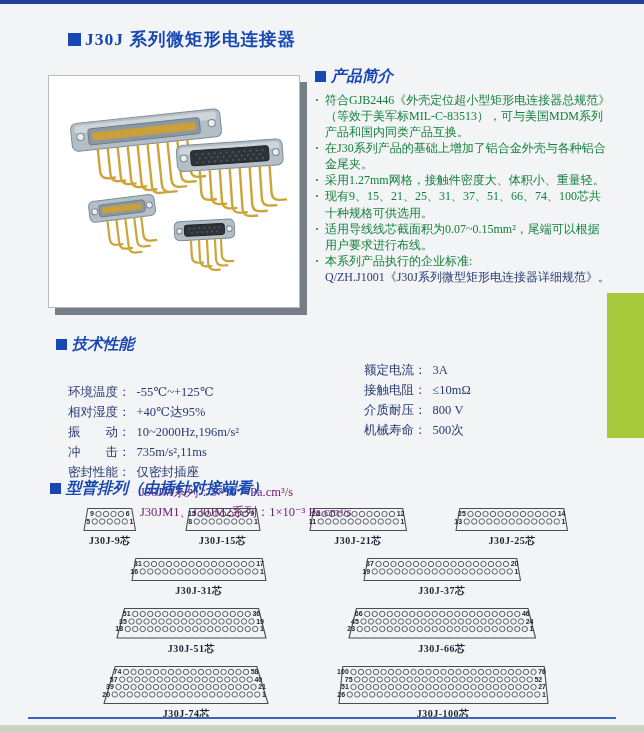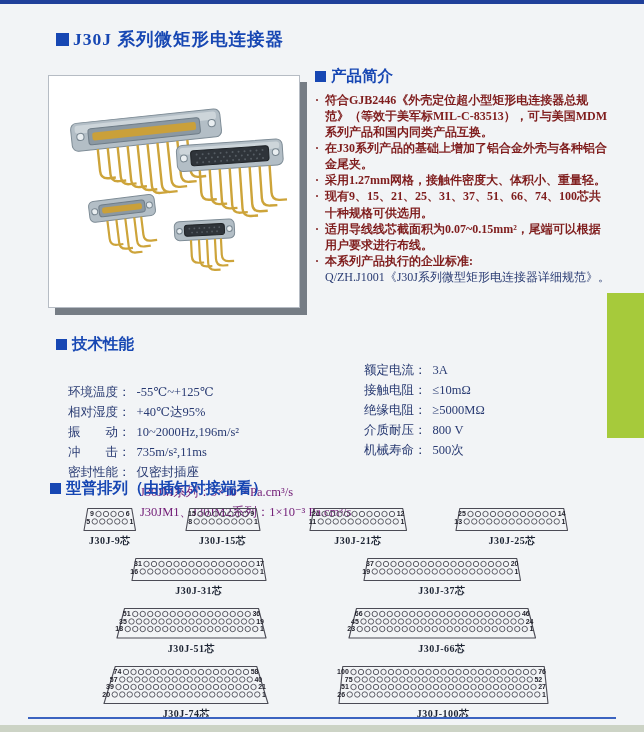--- a/index.html
+++ b/index.html
@@ -1,29 +1,29 @@
 <!DOCTYPE html>
 <html><head>
 <meta charset="utf-8">
 <style>
   html,body{margin:0;padding:0;width:644px;height:732px;background:#f2f4f6;overflow:hidden;
     font-family:"Liberation Serif","DejaVu Serif",serif;}
   .page{position:relative;width:644px;height:732px;}
   .topbar{position:absolute;top:0;left:0;width:100%;height:4px;background:#20409a;}
-  .title{position:absolute;left:56px;top:27px;font-size:17.5px;font-weight:bold;color:#1747b3;letter-spacing:1px;}
+  .title{position:absolute;left:68px;top:27px;font-size:17.5px;font-weight:bold;color:#1747b3;letter-spacing:1px;}
   .sq{display:inline-block;width:13px;height:13px;background:#1747b3;margin-right:4px;vertical-align:-1px;}
   .sq.small{width:11px;height:11px;margin-right:5px;}
-  .h2{font-size:15.5px;font-weight:bold;color:#1747b3;margin-bottom:5px;}
+  .h2{font-size:15.5px;font-weight:bold;color:#1747b3;margin-bottom:5px;font-style:italic;}
   
   .photo-box{position:absolute;left:48px;top:75px;width:250px;height:231px;background:#ffffff;
     border:1px solid #b6bcc4;box-shadow:7px 7px 0 0 #767d85;}
   .photo-box svg{display:block;margin:8px auto 0 auto;}
   
   .intro{position:absolute;left:315px;top:66px;width:296px;}
-  .bullet{position:relative;padding-left:10px;font-size:12px;line-height:1.34;color:#7f1d1d;font-weight:bold;}
+  .bullet{position:relative;padding-left:10px;font-size:12px;line-height:1.34;color:#15803d;}
   .bullet::before{content:"·";position:absolute;left:0;top:0;font-weight:bold;}
   .std-line{padding-left:10px;font-size:12px;line-height:1.34;color:#283a72;}
   
   .green-block{position:absolute;right:0;top:293px;width:37px;height:145px;background:#a6ca3b;}
   
   .specs{position:absolute;left:56px;top:334px;width:560px;}
   .specs-cols{position:relative;}
   .specs-left{position:absolute;left:12px;top:0;width:300px;margin-top:22px;}
   .specs-right{position:absolute;left:308px;top:0;width:240px;}
   .spec-row{font-size:12.5px;line-height:1.6;color:#283a72;white-space:nowrap;}
@@ -195,21 +195,20 @@
         <div class="spec-row"><span class="spec-k">相对湿度：</span><span>+40℃达95%</span></div>
         <div class="spec-row"><span class="spec-k">振　　动：</span><span>10~2000Hz,196m/s²</span></div>
         <div class="spec-row"><span class="spec-k">冲　　击：</span><span>735m/s²,11ms</span></div>
         <div class="spec-row"><span class="spec-k">密封性能：</span><span>仅密封插座</span></div>
         <div class="seal-line">J30JM系列：5×10⁻² Pa.cm³/s</div>
         <div class="seal-line">J30JM1、J30JM2系列：1×10⁻³ Pa.cm³/s</div>
       </div>
       <div class="specs-right">
         <div class="spec-row"><span class="spec-k">额定电流：</span><span>3A</span></div>
         <div class="spec-row"><span class="spec-k">接触电阻：</span><span>≤10mΩ</span></div>
-        <div class="spec-row"><span class="spec-k">绝缘电阻：</span><span>≥5000MΩ</span></div>
         <div class="spec-row"><span class="spec-k">介质耐压：</span><span>800 V</span></div>
         <div class="spec-row"><span class="spec-k">机械寿命：</span><span>500次</span></div>
       </div>
     </div>
   </div>
 
   <div class="pinout">
     <div class="h2"><span class="sq small"></span><span>型普排列（由插针对接端看）</span></div>
     <div class="pin-grid" id="pinout-grid">
         <div class="pin-grid-row">

